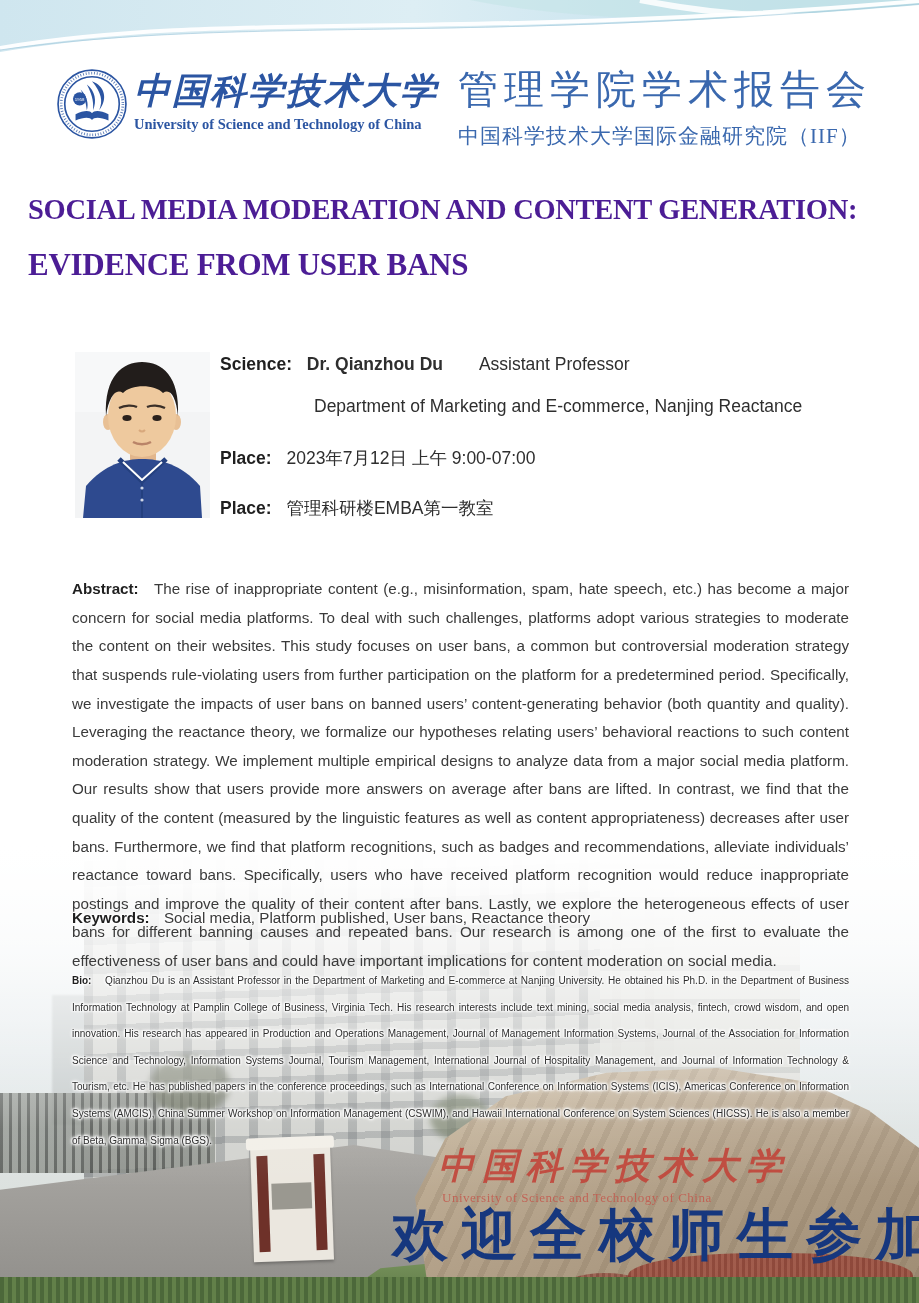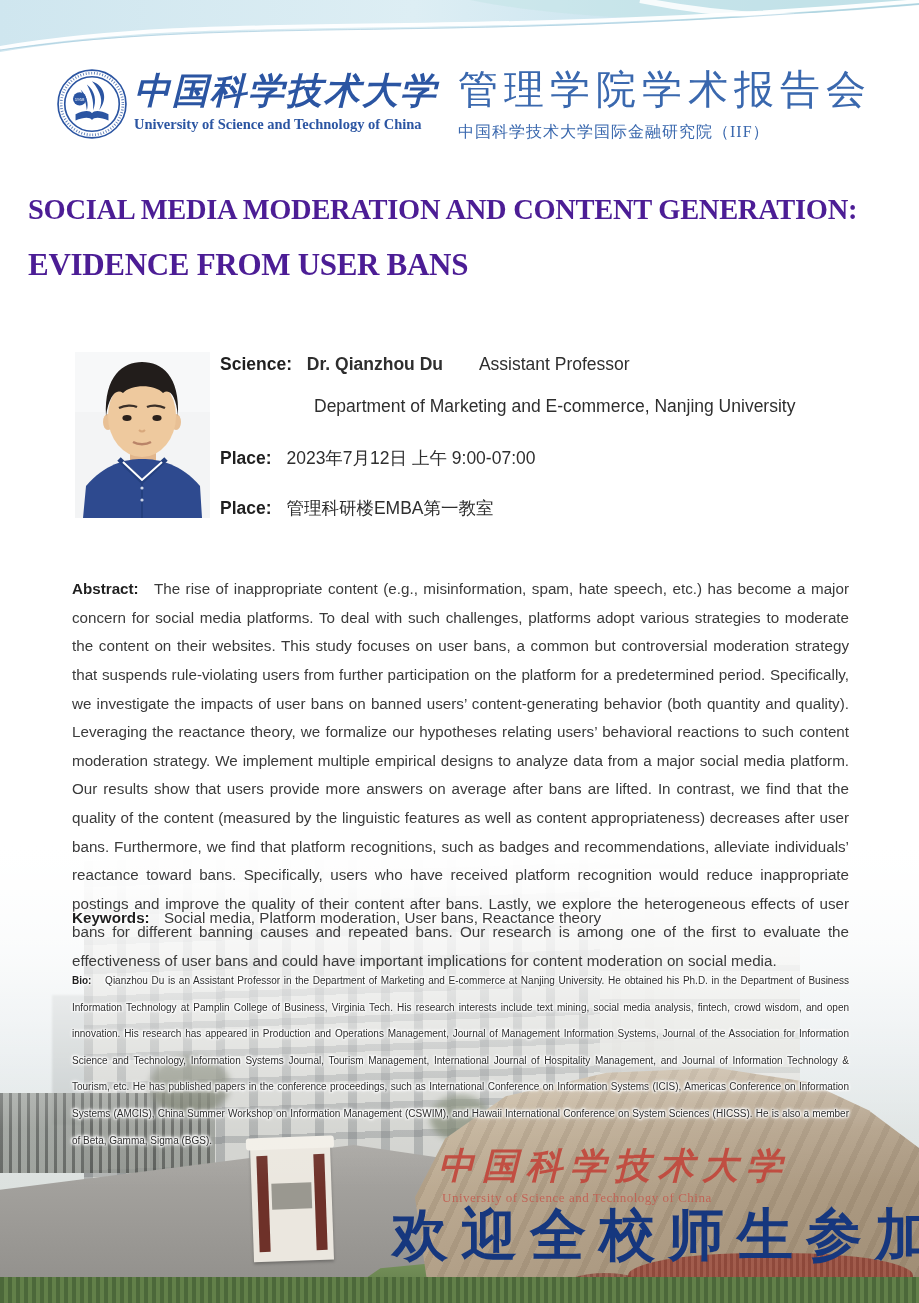--- a/index.html
+++ b/index.html
@@ -13,21 +13,21 @@
   
   .logo{position:absolute;top:68px;left:56px;width:72px;height:72px;z-index:2;}
   .univ-block{position:absolute;top:70px;left:134px;width:330px;z-index:2;}
   .univ-cn{font-family:"Liberation Serif",serif;font-style:italic;font-weight:bold;
     font-size:36px;line-height:42px;color:#2b55a2;letter-spacing:2px;white-space:nowrap;}
   .univ-en{font-family:"Liberation Serif",serif;font-weight:bold;font-size:14.5px;
     color:#2b55a2;margin-top:4px;white-space:nowrap;}
   .series-block{position:absolute;top:66px;left:458px;width:455px;z-index:2;}
   .series-title{font-family:"Liberation Serif",serif;font-size:40px;line-height:48px;
     color:#3a68ae;letter-spacing:6px;white-space:nowrap;}
-  .series-subtitle{font-family:"Liberation Serif",serif;font-size:16px;color:#3a68ae;
+  .series-subtitle{font-family:"Liberation Serif",serif;font-size:21px;color:#3a68ae;
     margin-top:8px;letter-spacing:1px;white-space:nowrap;}
   
   .talk-title{position:absolute;top:194px;left:28px;width:839px;text-align:left;z-index:2;
     font-family:"Liberation Serif",serif;font-weight:bold;color:#4c1d95;}
   .talk-title .line1{font-size:28.5px;letter-spacing:-0.3px;}
   .talk-title .line2{font-size:31px;margin-top:21px;letter-spacing:-0.3px;}
   
   .speaker-section{position:absolute;top:352px;left:75px;width:772px;height:180px;z-index:2;}
   .speaker-photo{position:absolute;top:0;left:0;width:135px;height:166px;overflow:hidden;background:#f2f3f4;}
   .speaker-info{position:absolute;top:0;left:145px;right:0;font-size:17.5px;color:#2e2e2e;}
@@ -178,36 +178,36 @@
         <path d="M58,90 C63,93 71,93 76,90" stroke="#b98468" stroke-width="2.4" fill="none"></path>
       </svg>
     </div>
     <div class="speaker-info">
       <div class="info-row row-speaker">
         <span class="lbl">Science:</span>
         <span class="val-strong">Dr. Qianzhou Du</span>
         <span class="val">Assistant Professor</span>
       </div>
       <div class="info-row row-dept">
-        <span class="val">Department of Marketing and E-commerce, Nanjing University</span>
+        <span class="val">Department of Marketing and E-commerce, Nanjing Reactance</span>
       </div>
       <div class="info-row row-time">
         <span class="lbl">Place:</span>
         <span class="val">2023年7月12日 上午 9:00-07:00</span>
       </div>
       <div class="info-row row-place">
         <span class="lbl">Place:</span>
         <span class="val">管理科研楼EMBA第一教室</span>
       </div>
     </div>
   </div>
 
   <p class="abstract"><span class="lbl">Abstract:</span> <span>The rise of inappropriate content (e.g., misinformation, spam, hate speech, etc.) has become a major concern for social media platforms. To deal with such challenges, platforms adopt various strategies to moderate the content on their websites. This study focuses on user bans, a common but controversial moderation strategy that suspends rule-violating users from further participation on the platform for a predetermined period. Specifically, we investigate the impacts of user bans on banned users’ content-generating behavior (both quantity and quality). Leveraging the reactance theory, we formalize our hypotheses relating users’ behavioral reactions to such content moderation strategy. We implement multiple empirical designs to analyze data from a major social media platform. Our results show that users provide more answers on average after bans are lifted. In contrast, we find that the quality of the content (measured by the linguistic features as well as content appropriateness) decreases after user bans. Furthermore, we find that platform recognitions, such as badges and recommendations, alleviate individuals’ reactance toward bans. Specifically, users who have received platform recognition would reduce inappropriate postings and improve the quality of their content after bans. Lastly, we explore the heterogeneous effects of user bans for different banning causes and repeated bans. Our research is among one of the first to evaluate the effectiveness of user bans and could have important implications for content moderation on social media.</span></p>
 
-  <p class="keywords halo"><span class="lbl">Keywords:</span> <span>Social media, Platform moderation, User bans, Reactance theory</span></p>
+  <p class="keywords halo"><span class="lbl">Keywords:</span> <span>Social media, Platform published, User bans, Reactance theory</span></p>
 
   <p class="bio halo"><span class="lbl">Bio:</span> <span>Qianzhou Du is an Assistant Professor in the Department of Marketing and E-commerce at Nanjing University. He obtained his Ph.D. in the Department of Business Information Technology at Pamplin College of Business, Virginia Tech. His research interests include text mining, social media analysis, fintech, crowd wisdom, and open innovation. His research has appeared in Production and Operations Management, Journal of Management Information Systems, Journal of the Association for Information Science and Technology, Information Systems Journal, Tourism Management, International Journal of Hospitality Management, and Journal of Information Technology &amp; Tourism, etc. He has published papers in the conference proceedings, such as International Conference on Information Systems (ICIS), Americas Conference on Information Systems (AMCIS), China Summer Workshop on Information Management (CSWIM), and Hawaii International Conference on System Sciences (HICSS). He is also a member of Beta, Gamma, Sigma (BGS).</span></p>
 
   <div class="campus-photo">
     <div class="sky"></div>
     <div class="bldg-far"></div>
     <div class="bldg-main"></div>
     <div class="bldg-right"></div>
     <div class="fence"></div>
     <div class="tree1"></div>

